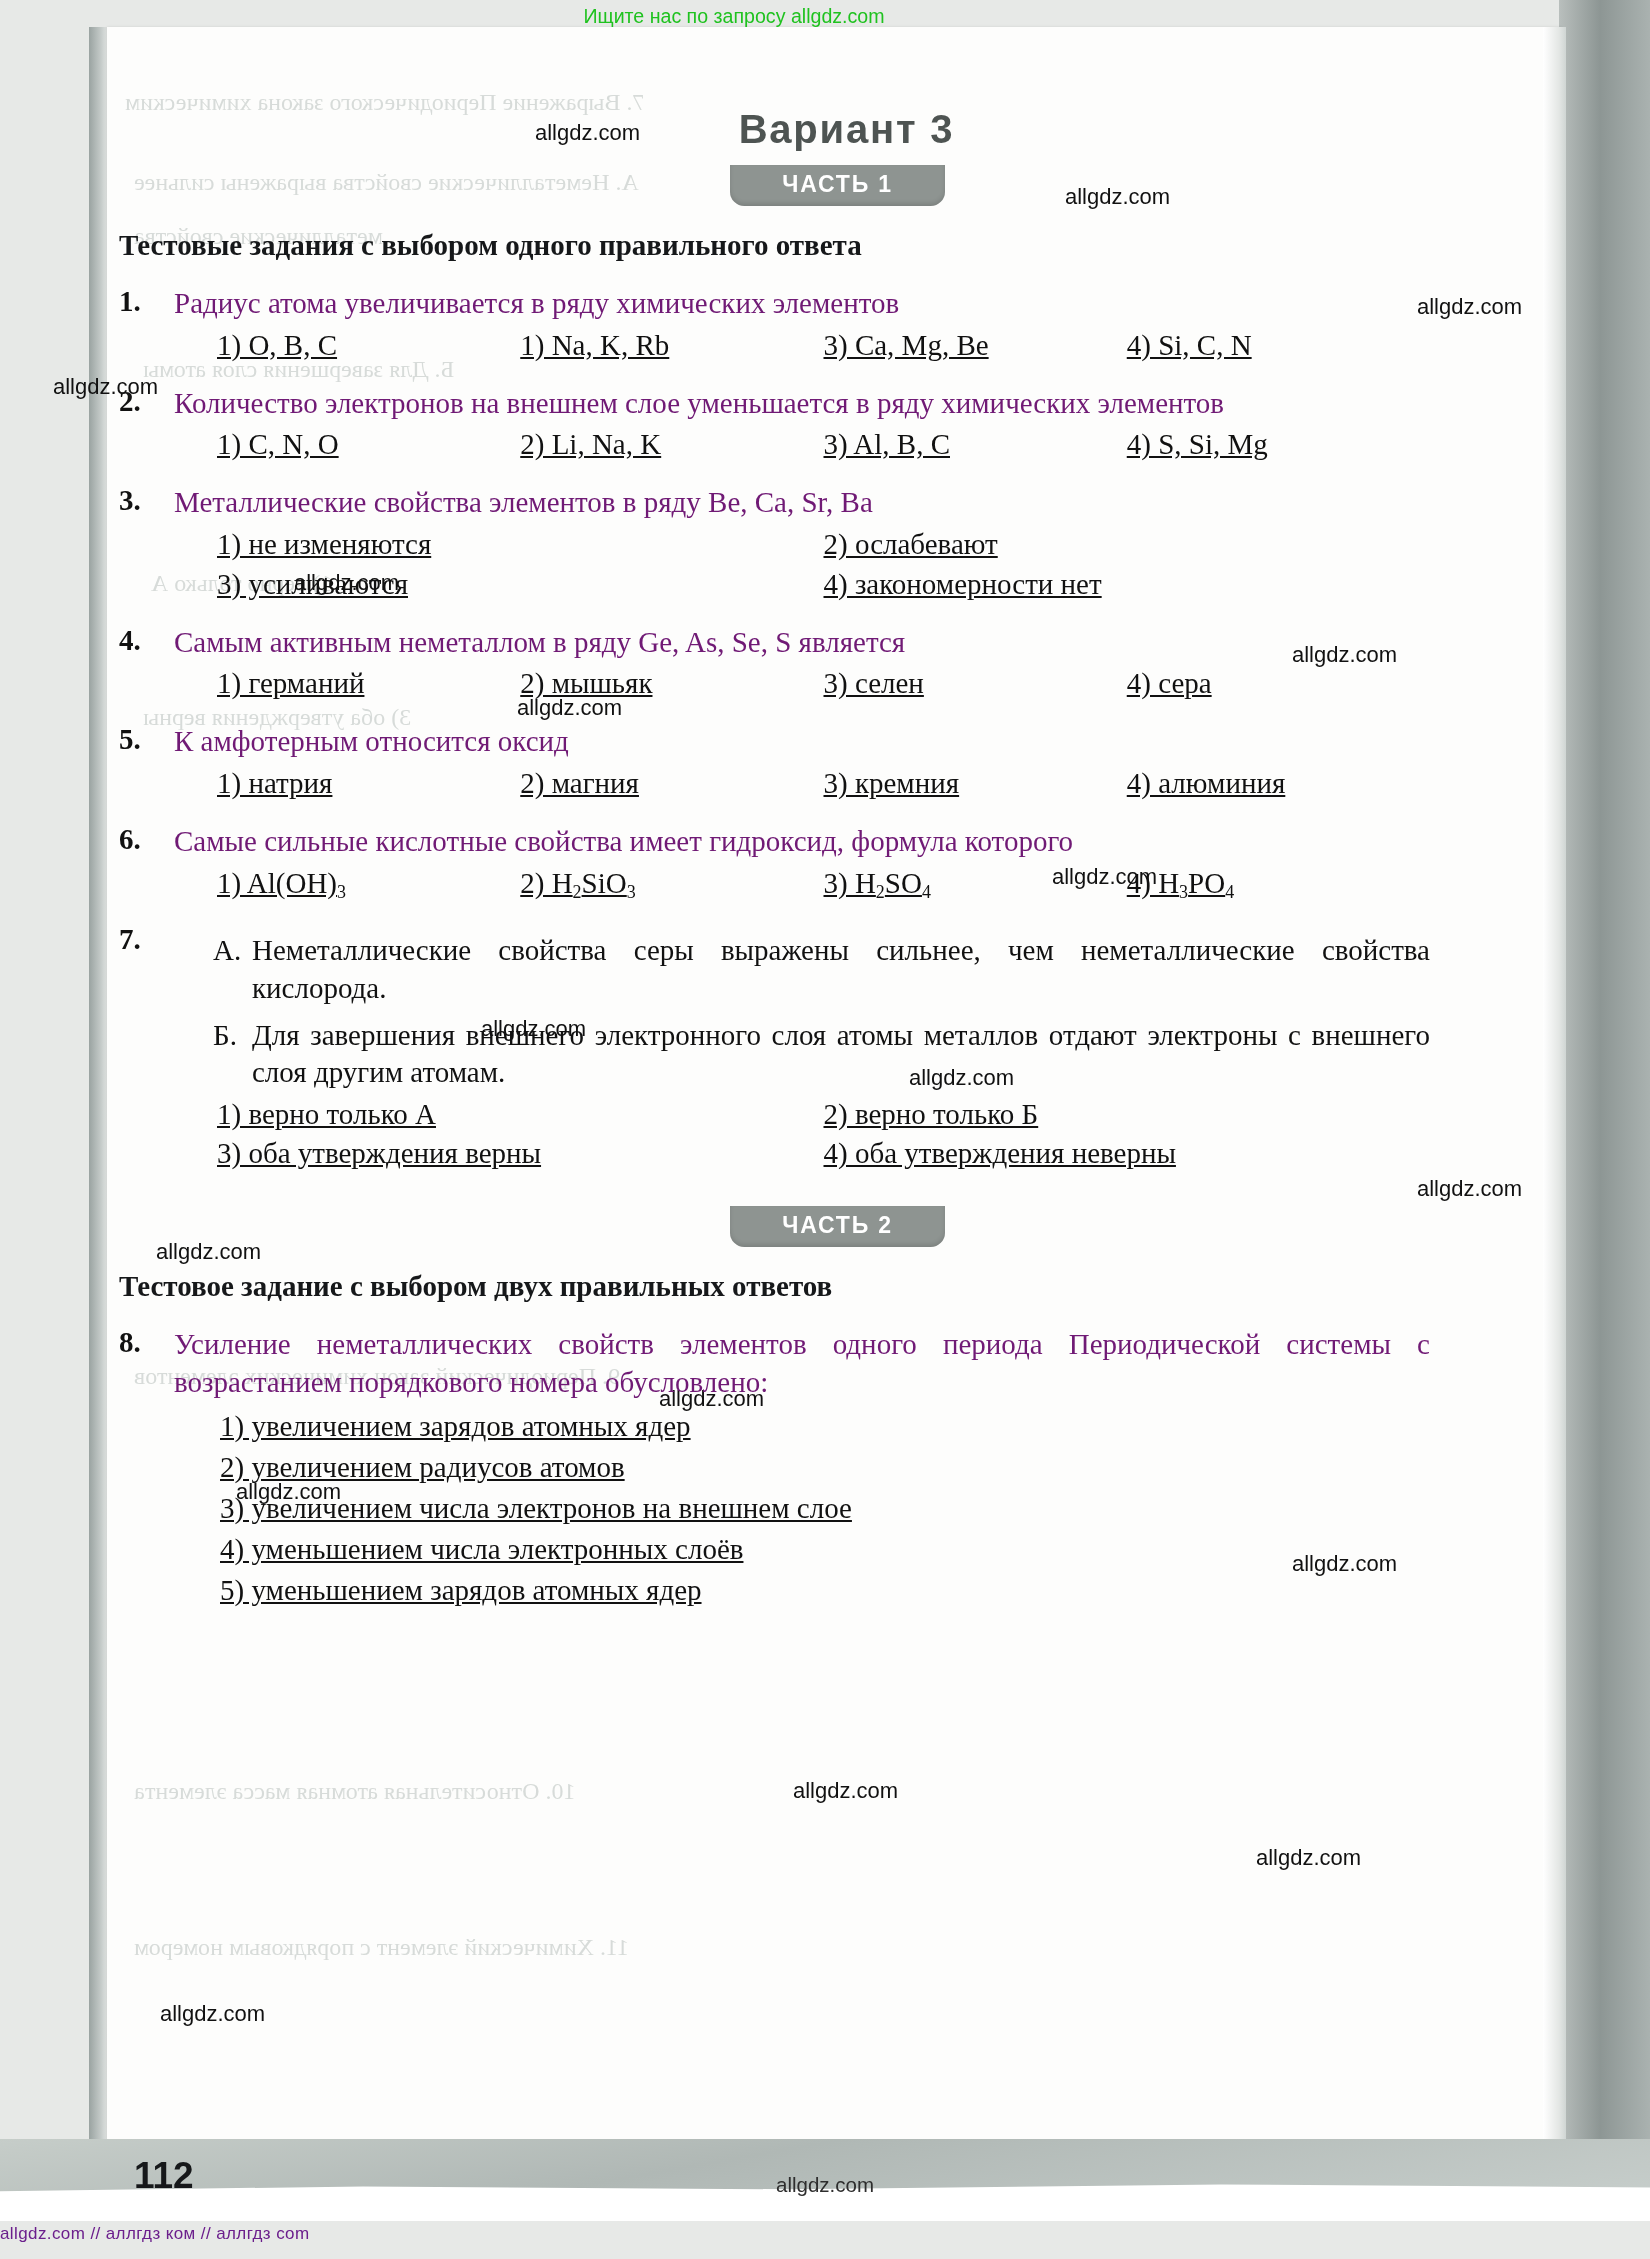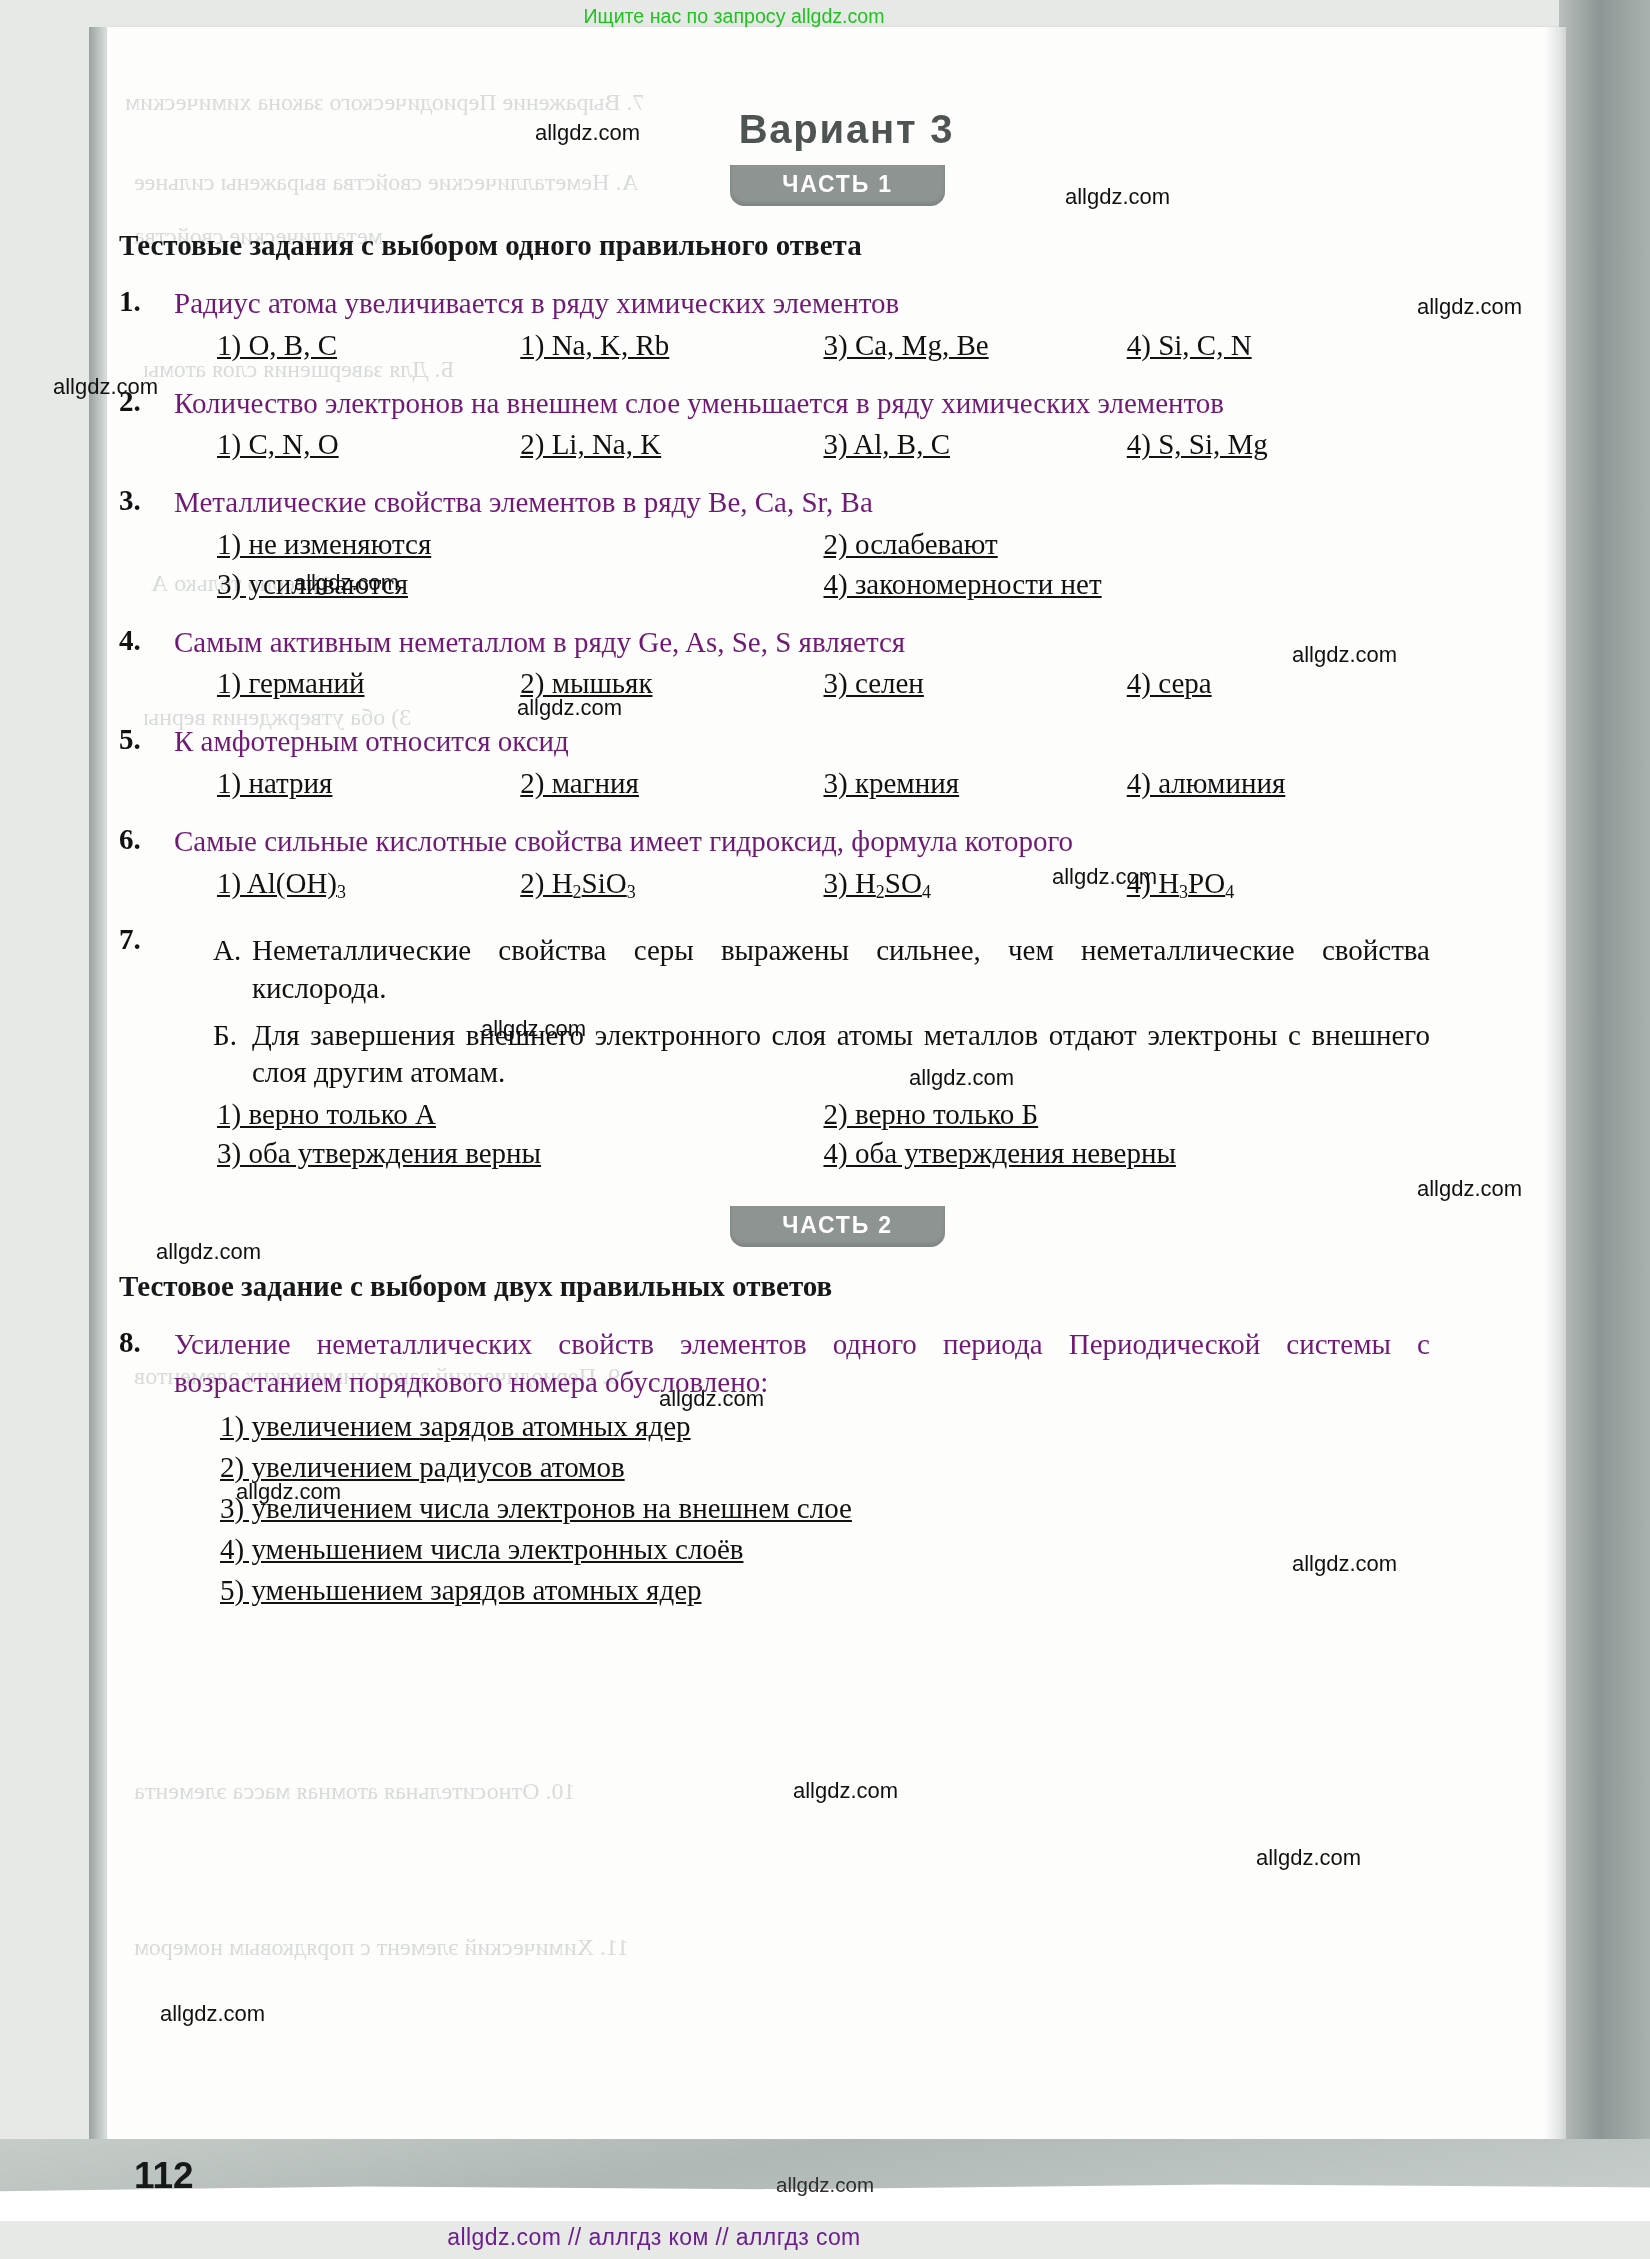--- a/index.html
+++ b/index.html
@@ -99,24 +99,24 @@
     width: 1468px;
     text-align: center;
     color: #1fc21f;
     font-family: "Liberation Sans", sans-serif;
     font-size: 19.6px;
   }
   .wm-bottom {
     position: absolute;
     left: 0; top: 2224px;
     width: 1308px;
-    text-align: center;
+    text-align: left;
     color: #6b1f8c;
     font-family: "Liberation Sans", sans-serif;
-    font-size: 23px;
+    font-size: 17px;
     letter-spacing: 0.4px;
   }
   .wm-foot-center {
     position: absolute;
     left: 0; top: 2173px;
     width: 1650px;
     text-align: center;
     color: #2e2e2e;
     font-family: "Liberation Sans", sans-serif;
     font-size: 20.5px;

